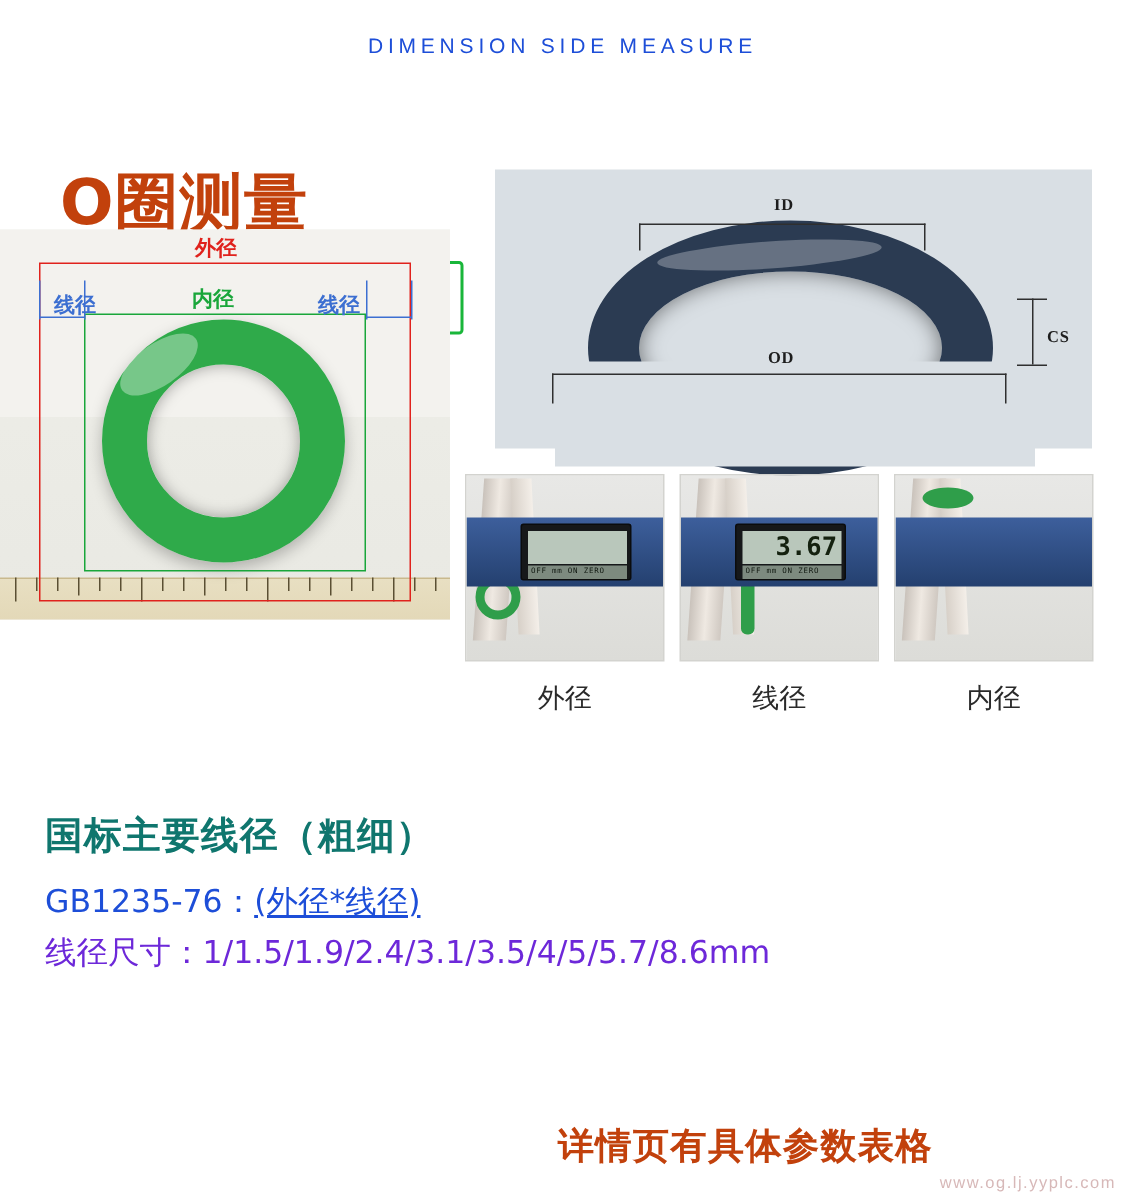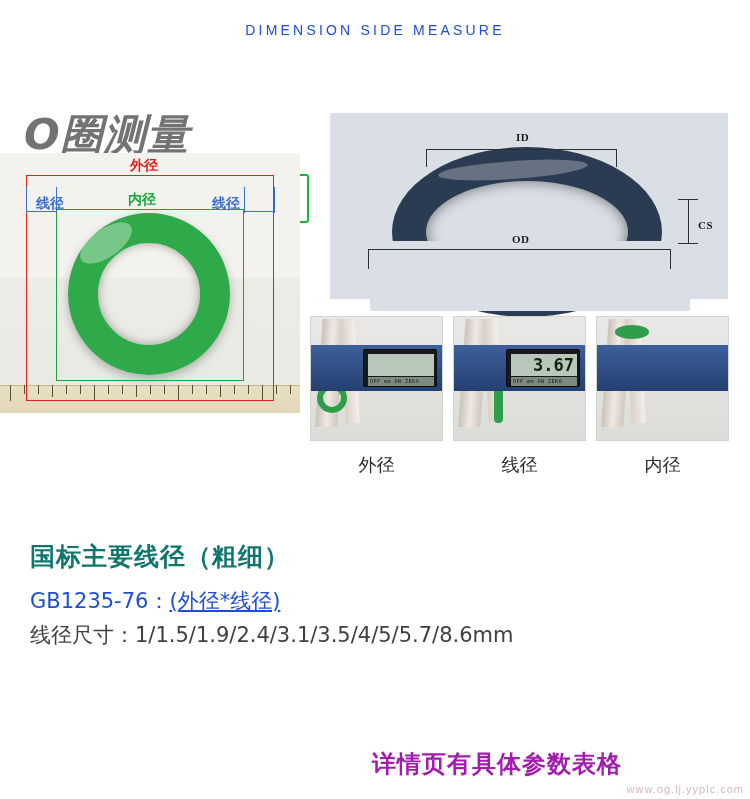--- a/index.html
+++ b/index.html
@@ -36,26 +36,25 @@
   
   .left-col {
     position: absolute;
     left: 22px;
     top: 112px;
     width: 300px;
   }
   .oring-title {
     font-size: 42px;
     font-weight: bold;
-    color: #737373;
+    color: #c2410c;
     letter-spacing: 1px;
     line-height: 1.1;
     font-family: "DejaVu Sans", sans-serif;
-    margin-left: 2px;
-    font-style: italic;
+    margin-left: 18px;
   }
   .formula-box {
     margin-top: 16px;
     margin-left: 14px;
     border: 2px solid #19b63a;
     border-radius: 3px;
     display: inline-block;
     padding: 6px 12px 8px 12px;
     font-size: 23px;
     font-weight: bold;
@@ -167,21 +166,21 @@
     width: 133px; height: 125px;
     background: linear-gradient(#e8e8e6, #dcdcd8);
     overflow: hidden;
     border: 1px solid #d3d3cf;
   }
   .caliper-body {
     position:absolute; left: 0; top: 28px; width: 133px; height: 46px;
     background: linear-gradient(#3d5f9c, #24406f);
   }
   .caliper-screen {
-    position:absolute; left: 52px; top: 32px; width: 74px; height: 38px;
+    position:absolute; left: 36px; top: 32px; width: 74px; height: 38px;
     background: #16181a; border:1px solid #0b0c0d; border-radius:2px;
   }
   .lcd {
     position:absolute; left: 4px; top: 4px; width: 66px; height: 22px;
     background: #b9c7bb; color:#14210f;
     font-family: "DejaVu Sans Mono", monospace;
     font-size: 17px; font-weight: bold; text-align:right;
     line-height: 22px; padding-right: 3px;
   }
   .lcd-sub {
@@ -224,26 +223,26 @@
   .bt-title {
     font-size: 25px; font-weight: bold; color:#0f766e;
     font-family:"DejaVu Sans", sans-serif; letter-spacing:1px;
   }
   .bt-line {
     font-size: 21px; color:#1d4ed8; margin-top: 14px;
     font-family:"DejaVu Sans", sans-serif;
   }
   .u { text-decoration: underline; }
   .bt-sub {
-    font-size: 21px; color:#404040; margin-top: 6px;
+    font-size: 21px; color:#6d28d9; margin-top: 6px;
     font-family:"DejaVu Sans", sans-serif;
   }
   .footer-note {
     position:absolute; left: 372px; top: 748px;
-    font-size: 24px; font-weight:bold; color:#a21caf;
+    font-size: 24px; font-weight:bold; color:#c2410c;
     font-family:"DejaVu Sans", sans-serif; letter-spacing:1px;
   }
   .watermark {
     position:absolute; right: 6px; bottom: 4px;
     font-size: 11px; color: #d7b8b8; letter-spacing: 1px;
     font-family:"Liberation Sans", sans-serif;
   }
 </style>
 </head>
 <body>

